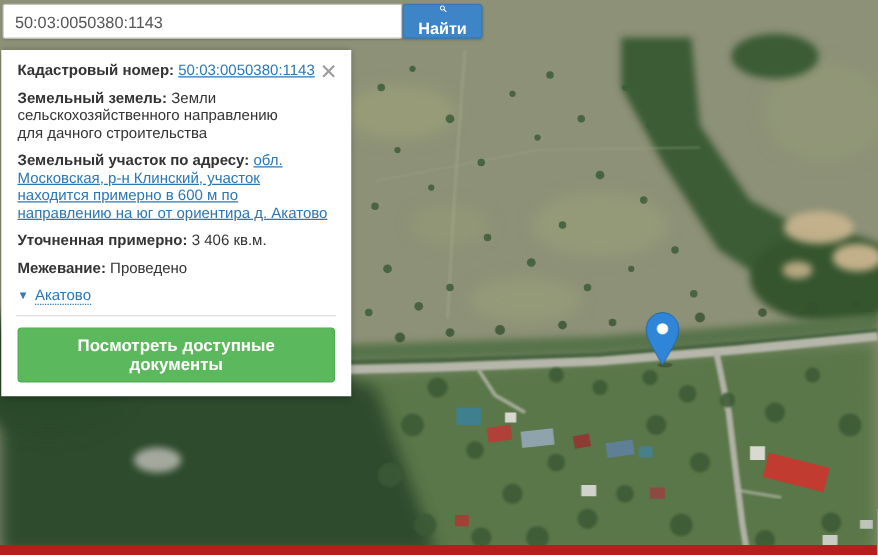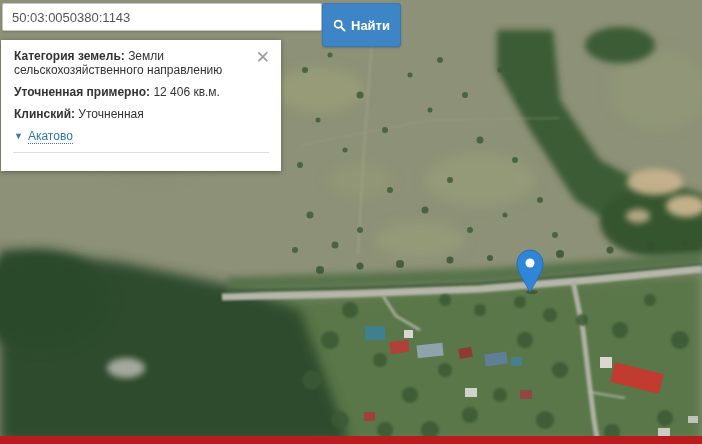--- a/index.html
+++ b/index.html
@@ -11,25 +11,25 @@
   }
   .map-layer{position:absolute;inset:0;z-index:0;}
   
   .search-input{
     position:absolute;left:2px;top:3px;width:300px;height:26px;z-index:30;
     border:1px solid #c6c6c6;border-radius:2px;padding:0 9px;
     font-family:"Liberation Sans",sans-serif;font-size:13px;color:#555;
     background:#fff;outline:none;box-shadow:0 1px 2px rgba(0,0,0,.15);
   }
   .search-btn{
-    position:absolute;left:322px;top:3px;height:44px;min-width:64px;z-index:30;
+    position:absolute;left:322px;top:3px;height:28px;min-width:64px;z-index:30;
     background:#3d85c6;border:1px solid #3579b8;border-radius:3px;color:#fff;
     font-family:"Liberation Sans",sans-serif;font-size:13px;font-weight:bold;
     display:flex;align-items:center;justify-content:center;gap:5px;
-    padding:0 10px;cursor:pointer;box-shadow:0 1px 2px rgba(0,0,0,.2);
+    padding:0 10px;cursor:pointer;box-shadow:0 1px 2px rgba(0,0,0,.2);flex-direction:column;
   }
   
   .popup{
     position:absolute;left:1px;top:40px;width:280px;z-index:20;
     background:#fff;box-shadow:0 1px 5px rgba(0,0,0,.35);
     box-sizing:border-box;padding:9px 13px 9px;
     font-size:12px;line-height:14px;color:#333;
   }
   .popup p{margin:0 0 8px;}
   .popup b{color:#333;}
@@ -210,39 +210,49 @@
     <svg width="13" height="13" viewBox="0 0 13 13" aria-hidden="true">
       <circle cx="5.2" cy="5.2" r="3.6" fill="none" stroke="#fff" stroke-width="1.7"></circle>
       <line x1="8" y1="8" x2="11.6" y2="11.6" stroke="#fff" stroke-width="1.9" stroke-linecap="round"></line>
     </svg>
     <span>Найти</span>
   </button>
 
   <div class="popup">
     <button class="close-btn">✕</button>
 
-
-    <p>
-      <b>Категория земель:</b>
+    <p>
+      <b>Кадастровый номер:</b>
+      <a href="#">50:03:0050380:1143</a>
+    </p>
+
+    <p>
+      <b>Земельный земель:</b>
       <span>Земли сельскохозяйственного направлению</span><br>
-    </p>
-
+      <span>для дачного строительства</span>
+    </p>
+
+    <p>
+      <b>Земельный участок по адресу:</b>
+      <a href="#">обл. Московская, р-н Клинский, участок находится примерно в 600 м по направлению на юг от ориентира д. Акатово</a>
+    </p>
 
     <p>
       <b>Уточненная примерно:</b>
-      <span>12 406 кв.м.</span>
-    </p>
-
-    <p>
-      <b>Клинский:</b>
-      <span>Уточненная</span>
+      <span>3 406 кв.м.</span>
+    </p>
+
+    <p>
+      <b>Межевание:</b>
+      <span>Проведено</span>
     </p>
 
     <div class="details-row">
       <span class="caret">▼</span>
       <a class="details-link" href="#">Акатово</a>
     </div>
 
     <hr>
 
+    <button class="doc-btn">Посмотреть доступные документы</button>
   </div>
 
 </div>
 
 </body></html>

